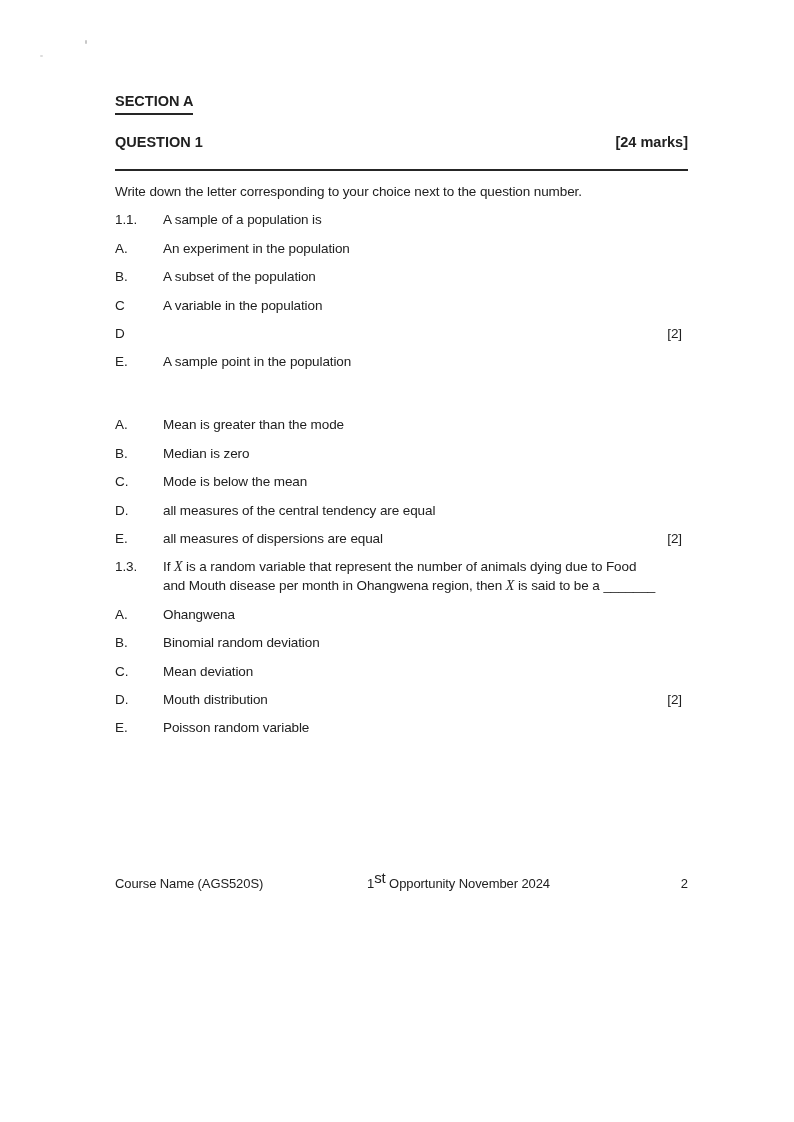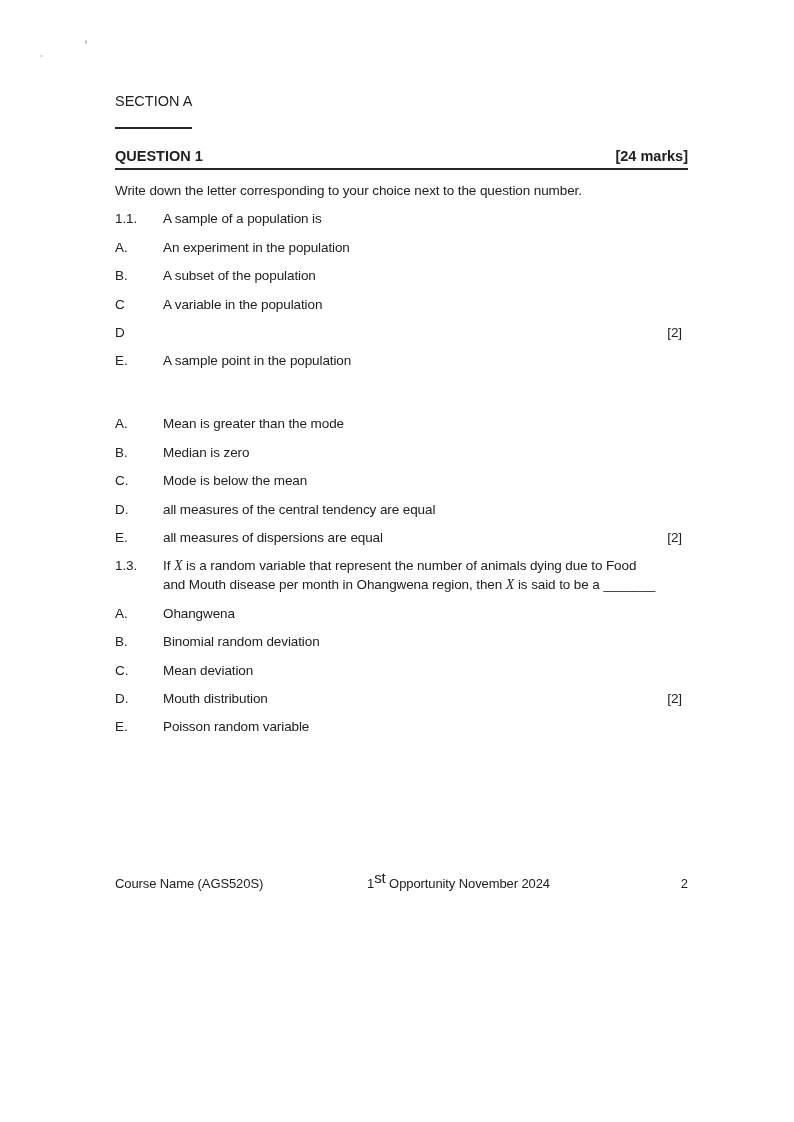--- a/index.html
+++ b/index.html
@@ -23,33 +23,33 @@
     letter-spacing: -0.1px;
   }
   
   .speck { position: absolute; background: #9a9a9a; border-radius: 1px; }
   .speck.s1 { left: 85px; top: 40px; width: 2px; height: 4px; opacity: .55; }
   .speck.s2 { left: 40px; top: 55px; width: 3px; height: 2px; opacity: .35; }
 
   .section-title {
     display: inline-block;
     font-size: 14.5px;
-    font-weight: 400;
+    font-weight: 700;
     letter-spacing: 0;
     border-bottom: 2px solid #262626;
-    padding-bottom: 17px;
+    padding-bottom: 3px;
     line-height: 17px;
   }
   .question-header {
     display: flex;
     justify-content: space-between;
     align-items: flex-end;
     margin-top: 19px;
     border-bottom: 2px solid #262626;
-    padding-bottom: 4px;
+    padding-bottom: 19px;
     font-size: 14.5px;
     font-weight: 700;
     line-height: 16px;
     letter-spacing: 0;
   }
   .instruction {
     margin-top: 12px;
     line-height: 18px;
     margin-bottom: 10px;
   }

